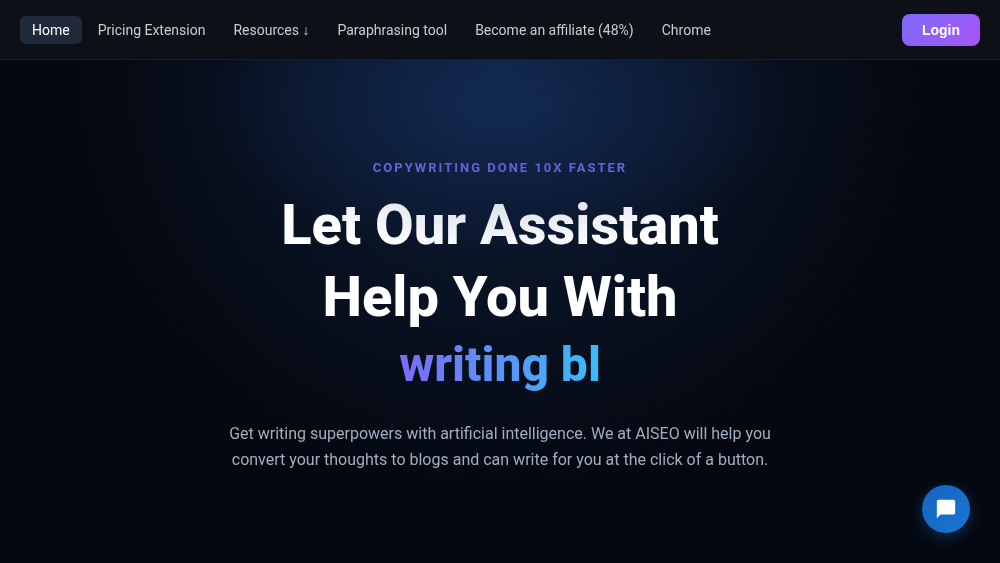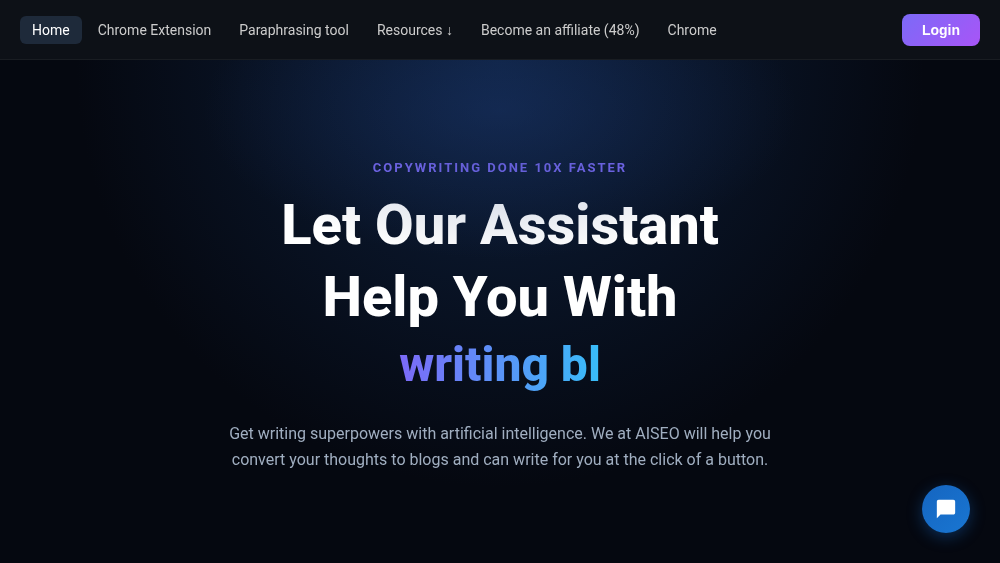--- a/index.html
+++ b/index.html
@@ -185,23 +185,23 @@
       fill: white;
     }
   </style>
 </head>
 <body>
 
 <nav>
 
   <div class="nav-links">
     <a class="nav-link active">Home</a>
-    <a class="nav-link">Chrome Extension</a>
+    <a class="nav-link">Pricing Extension</a>
+    <a class="nav-link">Resources ↓</a>
     <a class="nav-link">Paraphrasing tool</a>
-    <a class="nav-link">Resources ↓</a>
     <a class="nav-link">Become an affiliate (48%)</a>
     <a class="nav-link">Chrome</a>
   </div>
 
   <div class="nav-right">
     <button class="login-btn">Login</button>
 
   </div>
 </nav>
 

